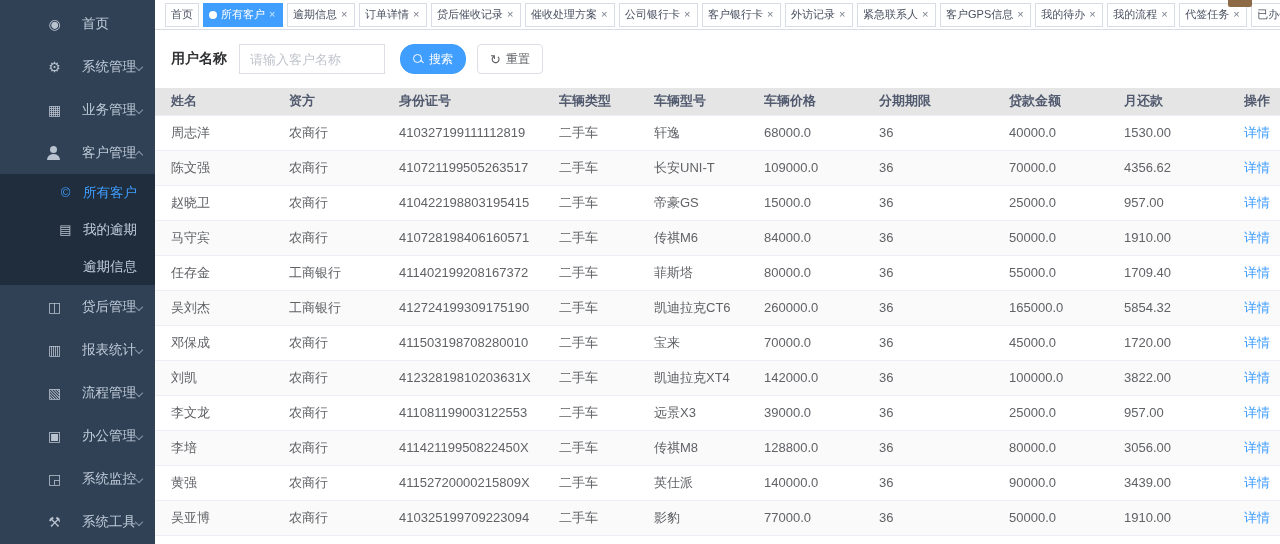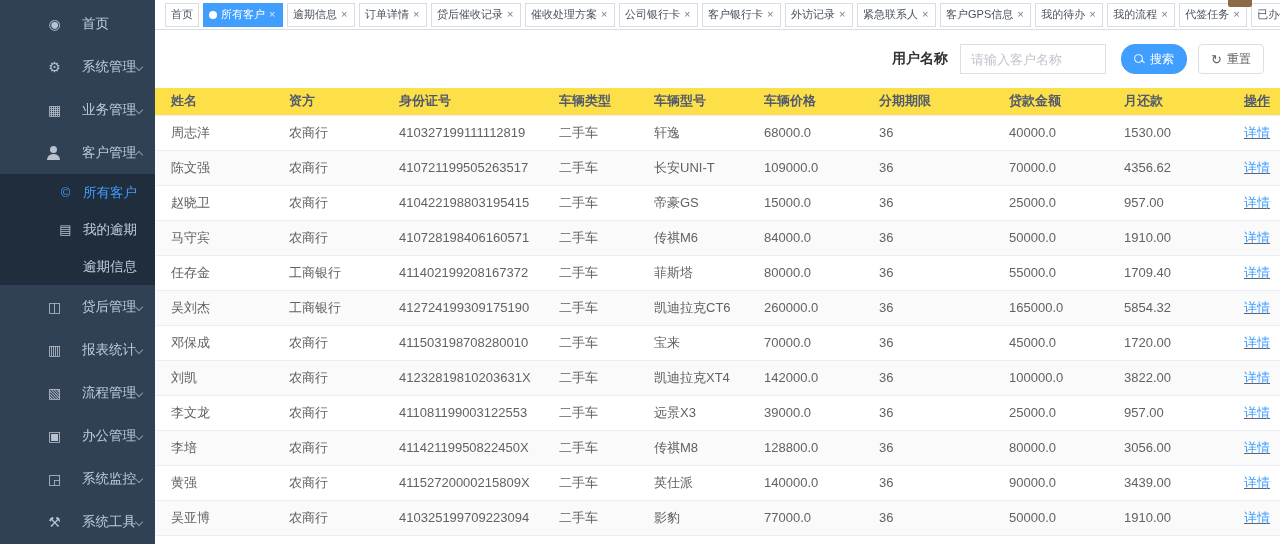--- a/index.html
+++ b/index.html
@@ -37,45 +37,45 @@
   .tab { display:inline-flex; align-items:center; height:24px; padding:0 5px;
     border:1px solid #d8dce5; background:#fff; color:#495060; font-size:11px;
     margin-right:4px; cursor:pointer; flex-shrink:0; }
   .tab.active { background:#409eff; border-color:#409eff; color:#fff; }
   .tab-dot { width:8px; height:8px; border-radius:50%; background:#fff; margin-right:4px; flex-shrink:0;}
   .tab-close { margin-left:4px; font-size:11px; line-height:1; color:inherit; opacity:.75; width:8px; }
   .avatar-partial { position:absolute; top:0; right:28px; width:24px; height:7px;
     background:#8c6a45; border-radius:0 0 2px 2px; }
 
   
-  .search-row { display:flex; align-items:center; padding:14px 16px; flex-shrink:0;justify-content:flex-end; }
+  .search-row { display:flex; align-items:center; padding:14px 16px; flex-shrink:0; }
   .search-label { font-size:14px; font-weight:bold; color:#303133; margin-right:12px; white-space:nowrap;}
   .search-input { width:146px; height:30px; border:1px solid #dcdfe6; border-radius:0;
     padding:0 10px; font-size:13px; color:#606266; outline:none;
     font-family:"Liberation Sans","DejaVu Sans",sans-serif; }
   .search-input::placeholder { color:#c0c4cc; }
   .btn { height:30px; display:inline-flex; align-items:center; border-radius:4px;
     font-size:12px; cursor:pointer; padding:0 12px; border:1px solid transparent; }
   .btn-primary { background:#409eff; border-color:#409eff; color:#fff; margin-left:15px;border-radius:14px; }
   .btn-plain { background:#fff; border-color:#dcdfe6; color:#606266; margin-left:11px; }
   .icon-search { position:relative; width:11px; height:11px; margin-right:5px; flex-shrink:0;}
   .icon-search::before { content:""; position:absolute; left:0; top:0; width:7px; height:7px;
     border:1.3px solid #fff; border-radius:50%; }
   .icon-search::after { content:""; position:absolute; left:7px; top:7px; width:4px; height:1.3px;
     background:#fff; transform:rotate(45deg); }
   .icon-refresh { margin-right:5px; font-size:13px; line-height:1; color:#606266; }
 
   
   .table-wrap { flex:1; overflow:hidden; }
   table { width:100%; border-collapse:collapse; table-layout:fixed; font-size:13px; color:#606266; }
-  th { height:27px; background:#fde047; text-align:left; font-weight:bold; color:#515a6e;
+  th { height:27px; background:#e5e5e5; text-align:left; font-weight:bold; color:#515a6e;
     font-size:13px; padding:0; white-space:nowrap; overflow:hidden; border-bottom:1px solid #ebeef5;}
   td { height:35px; padding:0; border-bottom:1px solid #ebeef5; white-space:nowrap; overflow:hidden; }
   th:first-child, td:first-child { padding-left:16px; }
-  th:last-child, td:last-child { text-align:right; padding-right:16px;text-decoration:underline; }
+  th:last-child, td:last-child { text-align:right; padding-right:16px; }
   tbody tr:nth-child(even) { background:#fafafa; }
   .detail-link { color:#409eff; cursor:pointer; }
 </style>
 </head>
 <body>
 
 <div class="app">
 
   <div class="sidebar">
     <div id="menu-top">

